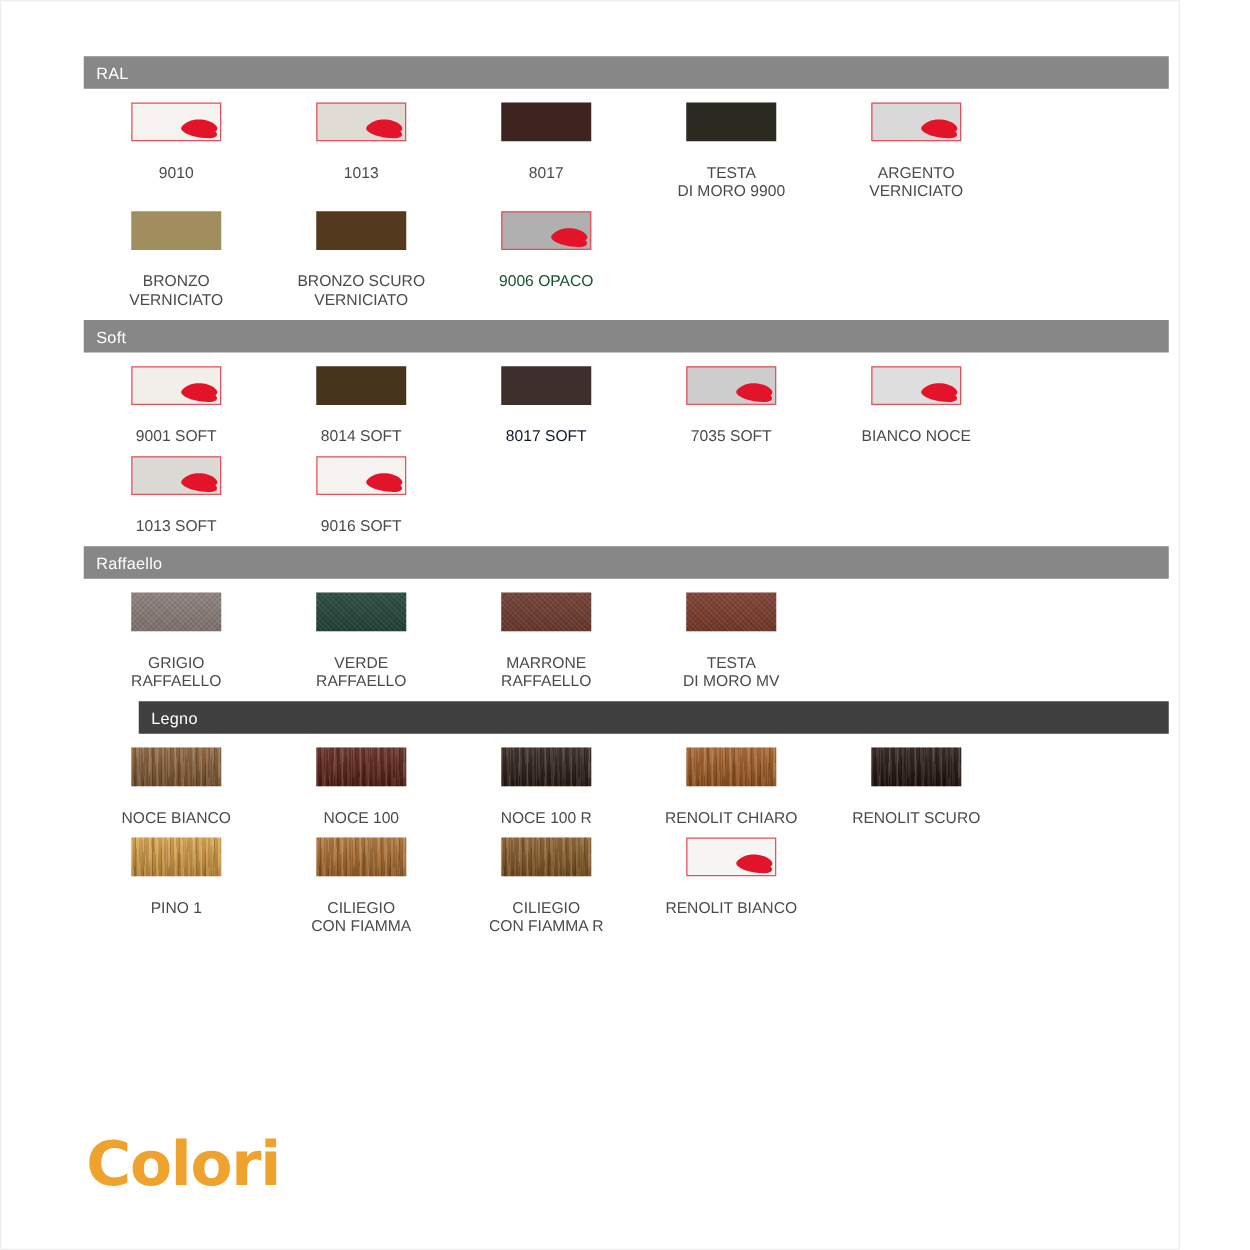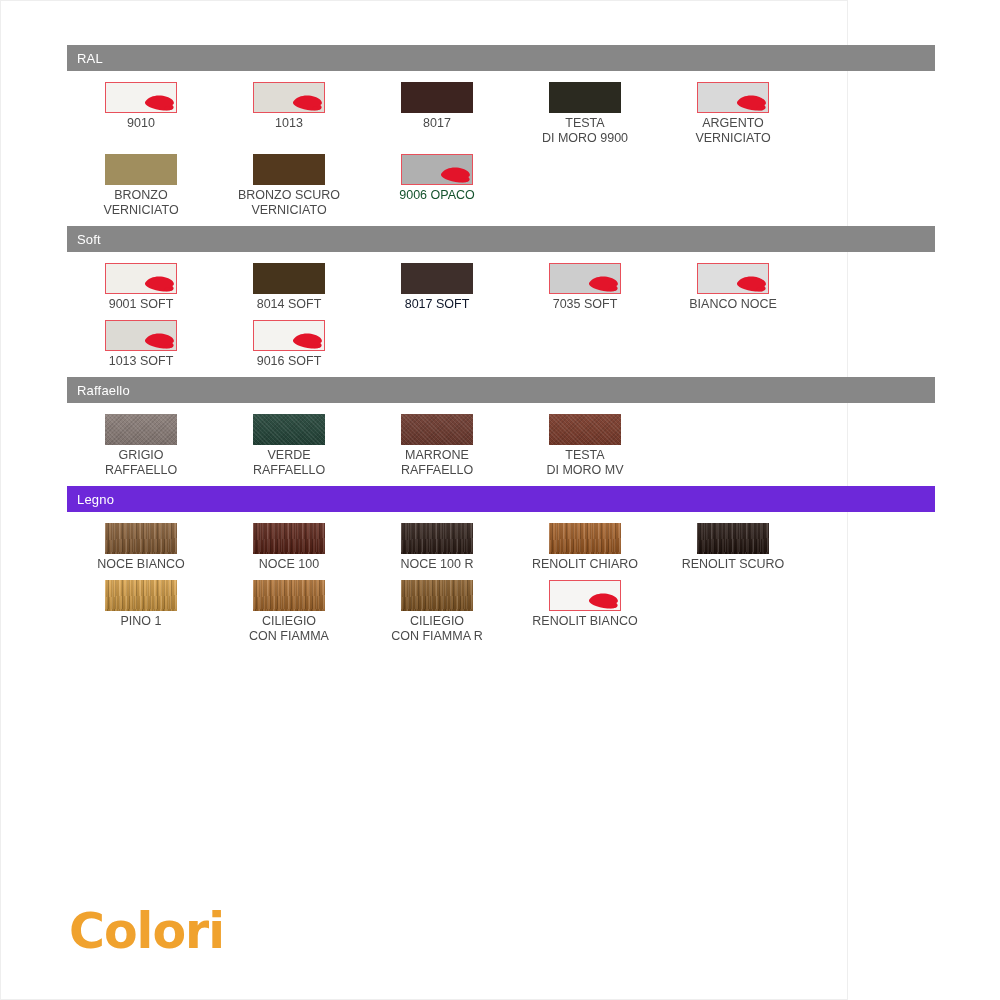--- a/index.html
+++ b/index.html
@@ -12,21 +12,21 @@
     height: 1000px;
     font-family: "Liberation Sans", sans-serif;
     position: relative;
     overflow: hidden;
   }
 
   
   #page {
     position: absolute;
     left: 0; top: 0;
-    width: 848px;
+    width: 944px;
     height: 1000px;
     box-sizing: border-box;
     border: 1px solid #eeeeee;
     background: #ffffff;
   }
 
   #sheet {
     position: absolute;
     left: 66px;
     top: 44px;
@@ -83,21 +83,21 @@
   .blob {
     position: absolute;
     right: 1px;
     bottom: 1px;
     width: 34px;
     height: 18px;
     pointer-events: none;
   }
 
   .chip-label {
-    margin-top: 3px;
+    margin-top: 18px;
     font-size: 12.5px;
     line-height: 15px;
     color: #4a4a4a;
     text-align: center;
     white-space: pre-line;
   }
 
   
   #brand {
     position: absolute;
@@ -290,21 +290,21 @@
           <div class="cell">
             <div class="chip-wrap">
               <div class="chip" style="background: rgb(123, 60, 44);;background-image:repeating-linear-gradient(45deg, rgba(255,255,255,0.08) 0px, rgba(255,255,255,0.08) 1px, rgba(0,0,0,0.00) 1px, rgba(0,0,0,0.00) 3px),repeating-linear-gradient(-45deg, rgba(0,0,0,0.10) 0px, rgba(0,0,0,0.10) 1px, rgba(0,0,0,0.00) 1px, rgba(0,0,0,0.00) 3px),linear-gradient(180deg, rgba(255,255,255,0.06), rgba(0,0,0,0.10));"></div>
             </div>
             <div class="chip-label" style="color: rgb(74, 74, 74);">TESTA
 DI MORO MV</div>
           </div>
         </div>
       </div>
       <div class="section">
-        <div class="section-header" style="background: #6d28d9;">
+        <div class="section-header" style="background: #404040; margin-left: 44px;">
           <span class="section-header-label">Legno</span>
         </div>
         <div class="section-body">
           <div class="cell">
             <div class="chip-wrap">
               <div class="chip" style="background: rgb(139, 95, 53);;background-image:repeating-linear-gradient(91deg, rgba(255,255,255,0.10) 0px, rgba(255,255,255,0.10) 1px, rgba(0,0,0,0.00) 1px, rgba(0,0,0,0.00) 3px, rgba(0,0,0,0.16) 3px, rgba(0,0,0,0.16) 4px, rgba(0,0,0,0.00) 4px, rgba(0,0,0,0.00) 7px),repeating-linear-gradient(88deg, rgba(255,255,255,0.07) 0px, rgba(255,255,255,0.07) 2px, rgba(0,0,0,0.10) 2px, rgba(0,0,0,0.10) 5px),linear-gradient(180deg, rgba(255,255,255,0.12), rgba(0,0,0,0.18));"></div>
             </div>
             <div class="chip-label" style="color: rgb(74, 74, 74);">NOCE BIANCO</div>
           </div>
           <div class="cell">

